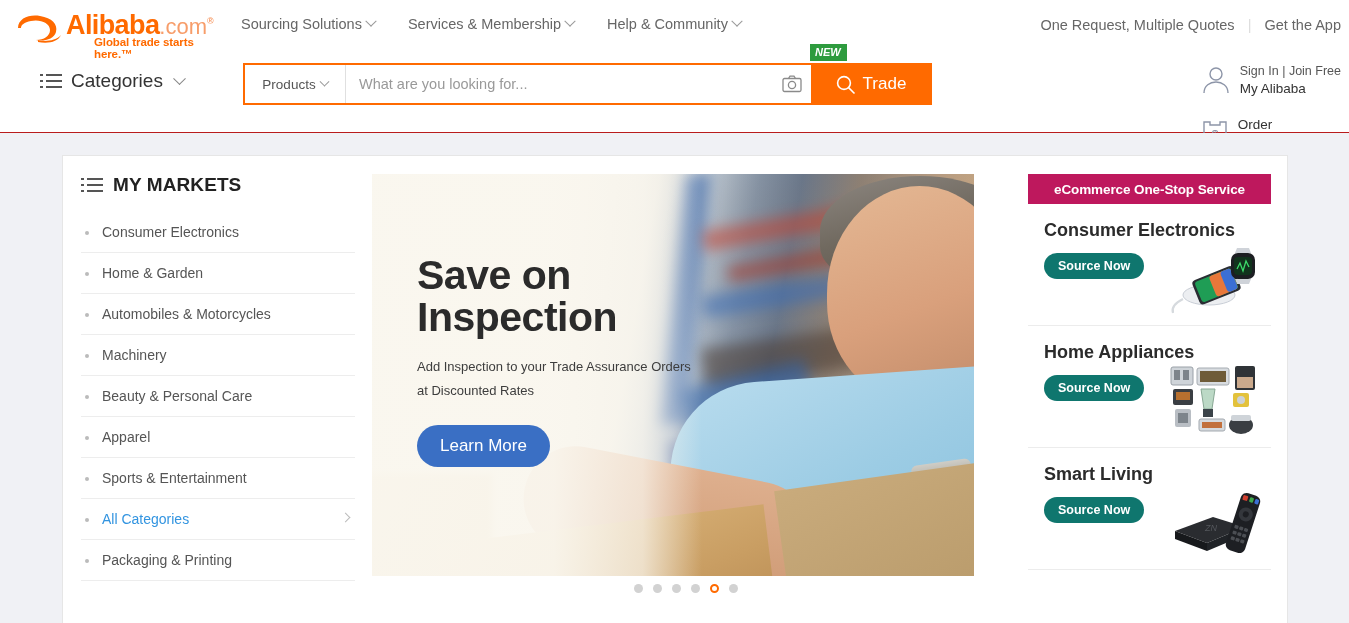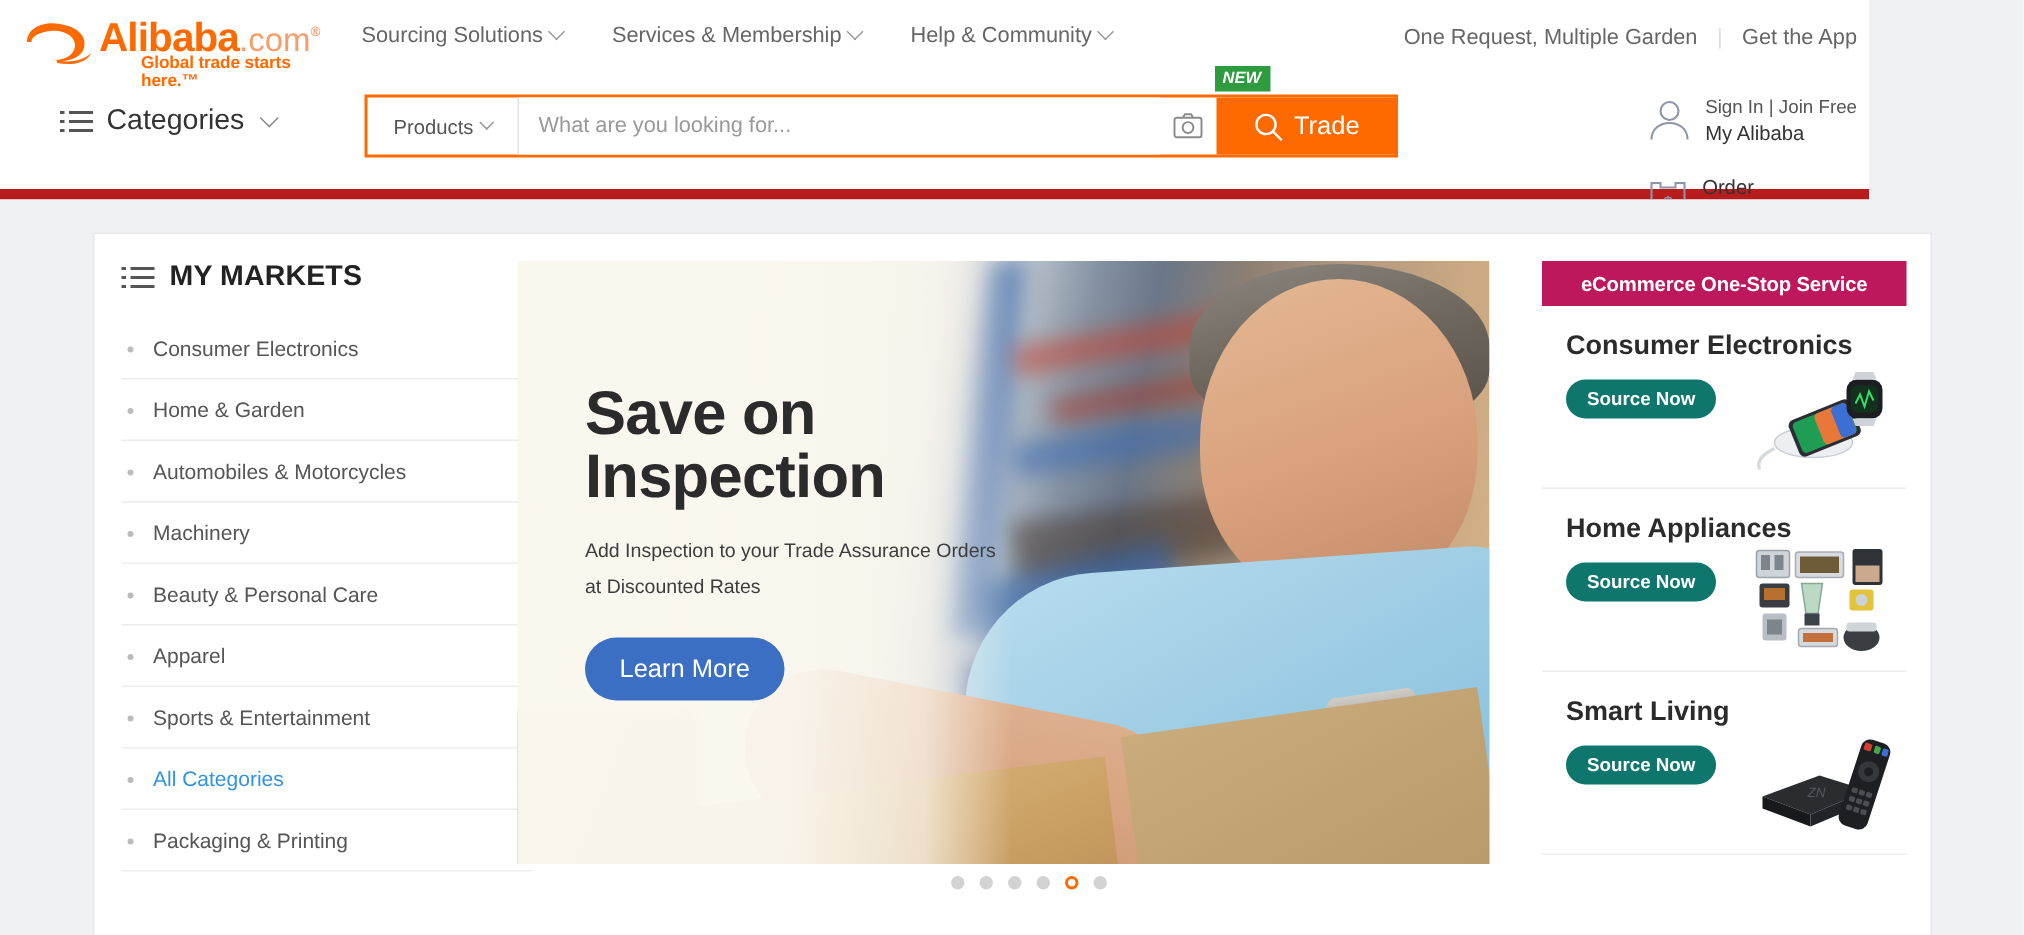--- a/index.html
+++ b/index.html
@@ -7,23 +7,23 @@
     width: 1349px; height: 623px;
     overflow: hidden;
     background: #f0f1f5;
     font-family: "Liberation Sans", sans-serif;
     -webkit-font-smoothing: antialiased;
   }
 
   
   .header {
     position: relative;
-    width: 1246px; height: 133px;
+    width: 1349px; height: 133px;
     background: #ffffff;
-    border-bottom: 7px solid #b91c1c;
+    border-bottom: 1px solid #b91c1c;
   }
 
   
   .logo {
     position: absolute; left: 14px; top: 8px;
     width: 200px; height: 40px;
   }
   .logo-mark {
     position: absolute; left: 0; top: 4px;
     width: 52px; height: 32px;
@@ -187,22 +187,22 @@
   .mm-item.link .mm-label { color: #3294e0; }
   .mm-arrow {
     position: absolute; right: 6px; top: 15px;
     width: 7px; height: 7px;
     border-right: 1.4px solid #bbb; border-top: 1.4px solid #bbb;
     transform: rotate(45deg);
   }
 
   
   .banner {
-    position: absolute; left: 282px; top: 18px;
-    width: 648px; height: 402px;
+    position: absolute; left: 309px; top: 18px;
+    width: 602px; height: 402px;
     overflow: hidden;
     text-decoration: underline;
   }
   .banner-photo {
     position: absolute; left: 0; top: 0; width: 648px; height: 402px;
     background:
       radial-gradient(circle at 72% 22%, rgba(140,130,120,0.35) 0%, rgba(0,0,0,0) 32%),
       linear-gradient(100deg,
         #f6f1e6 0%, #f7f2e8 24%, #eceae3 40%,
         #b9c4cf 48%, #8494a8 54%, #63748c 60%,
@@ -362,21 +362,21 @@
       <span>Services &amp; Membership</span>
       <span class="caret"></span>
     </div>
     <div class="topnav-item">
       <span>Help &amp; Community</span>
       <span class="caret"></span>
     </div>
   </nav>
 
   <div class="topnav-right">
-    <span>One Request, Multiple Garden</span>
+    <span>One Request, Multiple Quotes</span>
     <span class="divider-v">|</span>
     <span>Get the App</span>
   </div>
 
   <div class="categories">
     <span class="cat-icon">
       <i></i>
         <i></i>
         <i></i>
         <b></b>

